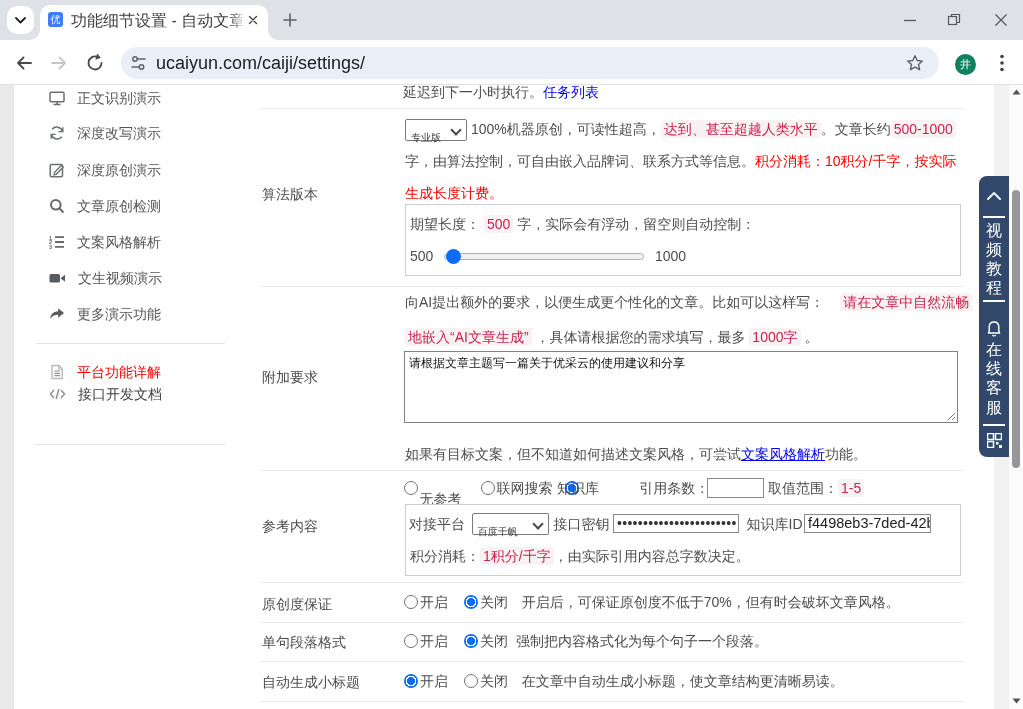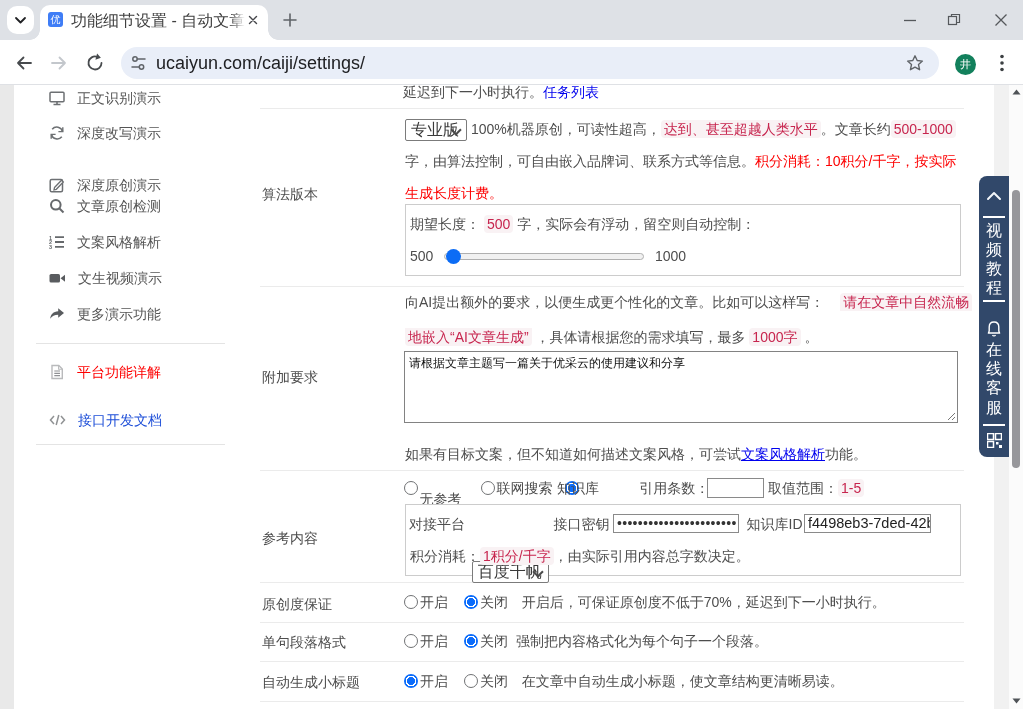--- a/index.html
+++ b/index.html
@@ -14,21 +14,21 @@
 #omni { position:absolute; left:121px; top:7px; width:818px; height:32px; border-radius:16px; background:#e9eef8; }
 
 #content { position:absolute; left:0; top:85px; width:1023px; height:624px; overflow:hidden; background:#fff; }
 .dv { position:absolute; left:260px; width:704px; height:1px; background:#ebebeb; }
 .t { position:absolute; font-size:14px; line-height:32px; color:#4d4d4d; white-space:nowrap; }
 .t14 { position:absolute; font-size:14px; line-height:32px; color:#4d4d4d; white-space:nowrap; }
 code { font-family:"Liberation Sans",sans-serif; font-size:14px; color:#c7254e; background:#f9f2f4; padding:1px 3px; border-radius:4px; }
 .red { color:#fd0000; }
 .lnk { color:#0000ee; }
 .box { position:absolute; border:1px solid #ccc; background:#fff; }
-.sel { display:inline-block; height:22px; border:1px solid #7b7b7b; border-radius:2px; background:#fff; font-size:16px; line-height:20px; color:#3a3a3a; padding:0 0 0 5px; position:relative; vertical-align:middle; white-space:nowrap; }
+.sel { display:inline-block; height:22px; border:1px solid #7b7b7b; border-radius:2px; background:#fff; font-size:10px; line-height:20px; color:#3a3a3a; padding:8px 0 0 5px; position:relative; vertical-align:middle; white-space:nowrap; }
 .sel:before { content:""; position:absolute; right:6px; top:6px; width:6px; height:6px; border-right:2px solid #4a4a4a; border-bottom:2px solid #4a4a4a; transform:rotate(45deg); }
 
 .inp { position:absolute; border:1px solid #8a8a8a; background:#fff; font-size:15px; color:#222; padding:0 3px; }
 .rad { position:absolute; width:14px; height:14px; border:1.5px solid #707274; border-radius:50%; background:#fff; }
 .radon { position:absolute; width:14px; height:14px; border-radius:50%; border:none;
   background:radial-gradient(circle, #0b6cfb 0 3.8px, #ffffff 3.9px 5.2px, #0b6cfb 5.3px 7px); }
 .ri { display:inline-block; width:14px; height:14px; border:1.5px solid #707274; border-radius:50%; background:#fff; vertical-align:-2px; }
 .rion { display:inline-block; width:14px; height:14px; border-radius:50%; vertical-align:-2px;
   background:radial-gradient(circle, #0b6cfb 0 3.8px, #ffffff 3.9px 5.2px, #0b6cfb 5.3px 7px); }
 
@@ -107,21 +107,21 @@
   <div class="abs" style="left:0;top:0;width:14px;height:624px;background:#e9e9e9;"></div>
 
   <div class="si" style="top:-3px;"><svg width="16" height="16" fill="none" stroke="#6d7073" stroke-width="1.5">
         <rect x="1" y="2.2" width="14" height="9.6" rx="1"></rect>
         <path d="M8 11.8 V14 M4.5 14.5 H11.5" stroke-width="1.6"></path>
       </svg><span>正文识别演示</span></div>
   <div class="si" style="top:33px;font-family:Liberation Serif, serif;"><svg width="16" height="16" fill="none" stroke="#6d7073" stroke-width="1.6">
         <path d="M13.6 6.5 A6 6 0 0 0 3.2 4.2 M2.4 9.5 A6 6 0 0 0 12.8 11.8"></path>
         <path d="M13.8 2.2 V6.6 H9.4 M2.2 13.8 V9.4 H6.6" fill="none" stroke-width="1.4"></path>
       </svg><span>深度改写演示</span></div>
-  <div class="si" style="top:85px;font-family:Liberation Serif, serif;"><svg width="16" height="16" fill="none" stroke="#6d7073" stroke-width="1.5">
+  <div class="si" style="top:69px;"><svg width="16" height="16" fill="none" stroke="#6d7073" stroke-width="1.5">
         <rect x="1.2" y="2.5" width="12.3" height="12.3" rx="1.5"></rect>
         <path d="M5.5 10.5 L12.5 3.2 L14.3 5 L7.3 12.3 L5 12.8 Z" fill="#fff" stroke-width="1.3"></path>
       </svg><span>深度原创演示</span></div>
   <div class="si" style="top:105px;"><svg width="16" height="16" fill="none" stroke="#66696c" stroke-width="2">
         <circle cx="6.8" cy="6.8" r="4.8"></circle>
         <path d="M10.5 10.5 L14.5 14.5"></path>
       </svg><span>文章原创检测</span></div>
   <div class="si" style="top:141px;"><svg width="16" height="16" fill="none" stroke="#66696c">
         <path d="M6 3.2 H15 M6 8 H15 M6 12.8 H15" stroke-width="1.8"></path>
         <text x="0" y="5.5" font-size="5.5" fill="#66696c" stroke="none" font-weight="bold">1</text>
@@ -134,21 +134,21 @@
       </svg><span>文生视频演示</span></div>
   <div class="si" style="top:213px;"><svg width="16" height="16">
         <path d="M9.2 2.2 L15 7 L9.2 11.8 L9.2 8.8 C5.5 8.8 3 10 1.2 12.8 C1.6 8.4 4.4 5.4 9.2 5.2 Z" fill="#595c5f"></path>
       </svg><span>更多演示功能</span></div>
   <div class="shr" style="top:258px;"></div>
   <div class="si" style="top:270.5px;color:#fe0000;"><svg width="16" height="16" fill="none" stroke="#b9babc" stroke-width="1.4">
         <path d="M3 1.5 H9.8 L13.3 5 V14.5 H3 Z"></path>
         <path d="M9.6 1.7 V5.2 H13.1" stroke-width="1.1"></path>
         <path d="M5.3 7 H11 M5.3 9.3 H11 M5.3 11.6 H11" stroke="#8f9194" stroke-width="1.2"></path>
       </svg><span>平台功能详解</span></div>
-  <div class="si" style="top:319px;color:#1d4ed8;"><svg width="17" height="16" fill="none" stroke="#909294" stroke-width="1.5">
+  <div class="si" style="top:293px;color:#404040;"><svg width="17" height="16" fill="none" stroke="#909294" stroke-width="1.5">
         <path d="M5 4 L1.5 8 L5 12 M12 4 L15.5 8 L12 12 M9.8 3 L7.2 13"></path>
       </svg><span>接口开发文档</span></div>
   <div class="shr" style="top:359px;"></div>
 
   <div class="dv" style="top:22.5px;"></div>
   <div class="dv" style="top:200.7px;"></div>
   <div class="dv" style="top:384.7px;"></div>
   <div class="dv" style="top:496.8px;"></div>
   <div class="dv" style="top:536.5px;"></div>
   <div class="dv" style="top:576px;"></div>
@@ -172,41 +172,41 @@
   <div class="t" style="left:262px;top:276px;">附加要求</div>
   <div class="t" style="left:405px;top:201px;">向AI提出额外的要求，以便生成更个性化的文章。比如可以这样写： <code style="border-radius:4px 4px 0 0;margin-left:12px;">请在文章中自然流畅</code></div>
   <div class="t" style="left:405px;top:236px;"><code style="border-radius:0 0 4px 4px;">地嵌入“AI文章生成”</code> ，具体请根据您的需求填写，最多 <code>1000字</code> 。</div>
   <div class="abs" style="left:404px;top:265.5px;width:554px;height:72px;border:1px solid #828282;font-size:12px;color:#111;padding:3px 4px;line-height:17px;">请根据文章主题写一篇关于优采云的使用建议和分享
     <svg class="abs" style="right:1px;bottom:1px;" width="9" height="9">
         <path d="M8 1 L1 8 M8 5 L5 8" stroke="#777" stroke-width="1"></path>
       </svg>
   </div>
   <div class="t" style="left:405px;top:352.7px;">如果有目标文案，但不知道如何描述文案风格，可尝试<span class="lnk" style="text-decoration:underline;">文案风格解析</span>功能。</div>
 
-  <div class="t" style="left:262px;top:424.5px;margin-top:12px;">参考内容</div>
+  <div class="t" style="left:262px;top:424.5px;">参考内容</div>
   <div class="rad" style="left:404px;top:396px;"></div>
     <div class="t" style="left:419.5px;top:398px;">无参考</div>
   <div class="rad" style="left:481px;top:396px;"></div>
     <div class="t" style="left:496.5px;top:386.8px;">联网搜索</div>
   <div class="radon" style="left:565px;top:396px;"></div>
     <div class="t" style="left:557px;top:386.8px;text-align:right;">知识库</div>
   <div class="t" style="left:639.3px;top:386.8px;">引用条数：</div>
   <div class="inp" style="left:706.5px;top:393px;width:57px;height:20px;"></div>
   <div class="t" style="left:768px;top:386.8px;">取值范围：<code>1-5</code></div>
   <div class="box" style="left:405px;top:418.5px;width:556px;height:72px;"></div>
   <div class="t" style="left:409px;top:422.5px;">对接平台</div>
-  <div class="abs" style="left:471.7px;top:428px;margin-top:48px;"><span class="sel" style="width:77px;">百度千帆</span></div>
+  <div class="abs" style="left:471.7px;top:428px;"><span class="sel" style="width:77px;">百度千帆</span></div>
   <div class="t" style="left:553.5px;top:422.5px;">接口密钥</div>
   <div class="inp" style="left:613px;top:428.5px;width:126px;height:19px;line-height:17px;font-size:14px;letter-spacing:0.3px;color:#333;overflow:hidden;">•••••••••••••••••••••••</div>
   <div class="t" style="left:746.5px;top:422.5px;">知识库ID</div>
   <div class="inp" style="left:804px;top:428.5px;width:127px;height:19px;line-height:17px;font-size:14.5px;overflow:hidden;white-space:nowrap;">f4498eb3-7ded-42b9</div>
   <div class="t" style="left:410px;top:454.5px;">积分消耗：<code>1积分/千字</code>，由实际引用内容总字数决定。</div>
 
   <div class="t" style="left:262px;top:502.5px;">原创度保证</div>
-  <div class="t14" style="left:404px;top:500.8px;"><span class="ri"></span><span style="margin-left:2px;">开启</span><span class="rion" style="margin-left:16px;"></span><span style="margin-left:2px;">关闭</span><span style="margin-left:13.7px;">开启后，可保证原创度不低于70%，延迟到下一小时执行。</span></div>
+  <div class="t14" style="left:404px;top:500.8px;"><span class="ri"></span><span style="margin-left:2px;">开启</span><span class="rion" style="margin-left:16px;"></span><span style="margin-left:2px;">关闭</span><span style="margin-left:13.7px;">开启后，可保证原创度不低于70%，但有时会破坏文章风格。</span></div>
 
   <div class="t" style="left:262px;top:541px;">单句段落格式</div>
   <div class="t14" style="left:404px;top:540.3px;"><span class="ri"></span><span style="margin-left:2px;">开启</span><span class="rion" style="margin-left:16px;"></span><span style="margin-left:2px;">关闭</span><span style="margin-left:8px;">强制把内容格式化为每个句子一个段落。</span></div>
 
   <div class="t" style="left:262px;top:580.5px;">自动生成小标题</div>
   <div class="t14" style="left:404px;top:580px;text-align:center;"><span class="rion"></span><span style="margin-left:2px;">开启</span><span class="ri" style="margin-left:16px;"></span><span style="margin-left:2px;">关闭</span><span style="margin-left:13.7px;">在文章中自动生成小标题，使文章结构更清晰易读。</span></div>
 
   <div class="abs" style="left:994px;top:0;width:15px;height:624px;background:#f1f1f1;"></div>
   <div class="abs" style="left:1009px;top:0;width:14px;height:624px;background:#fbfbfb;"></div>
   <svg class="abs" style="left:1011px;top:3px;" width="11" height="8">

